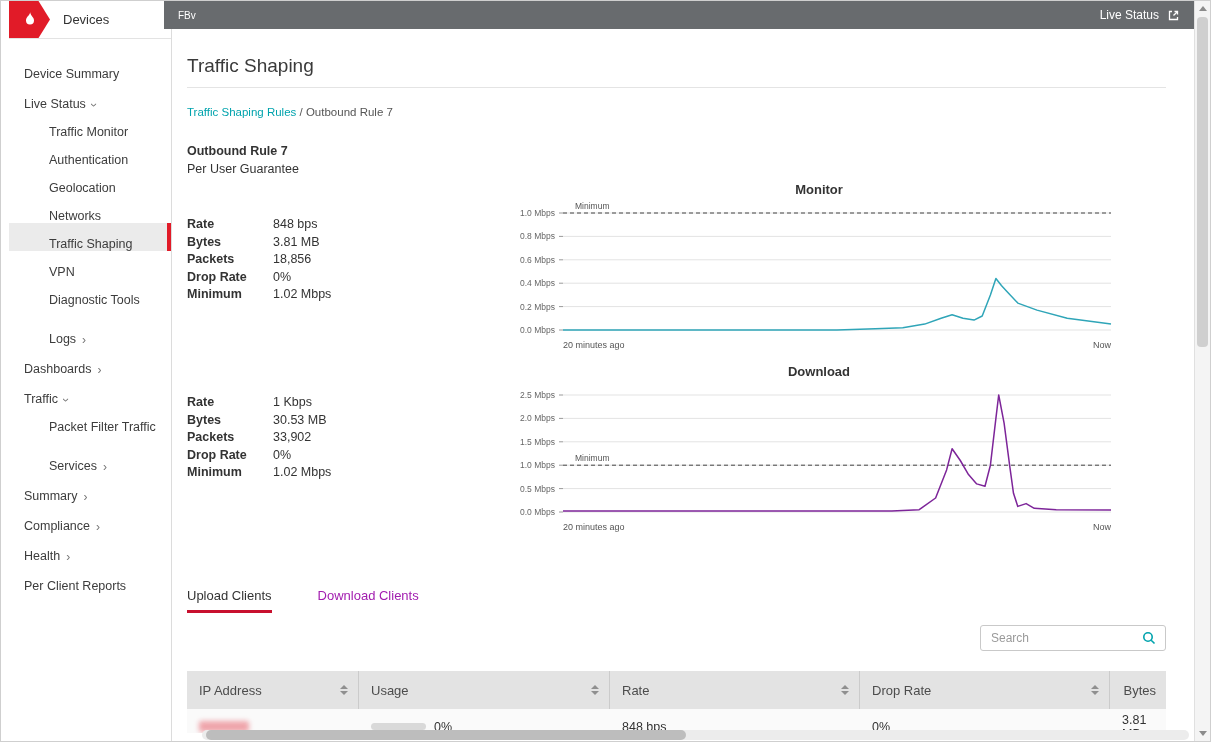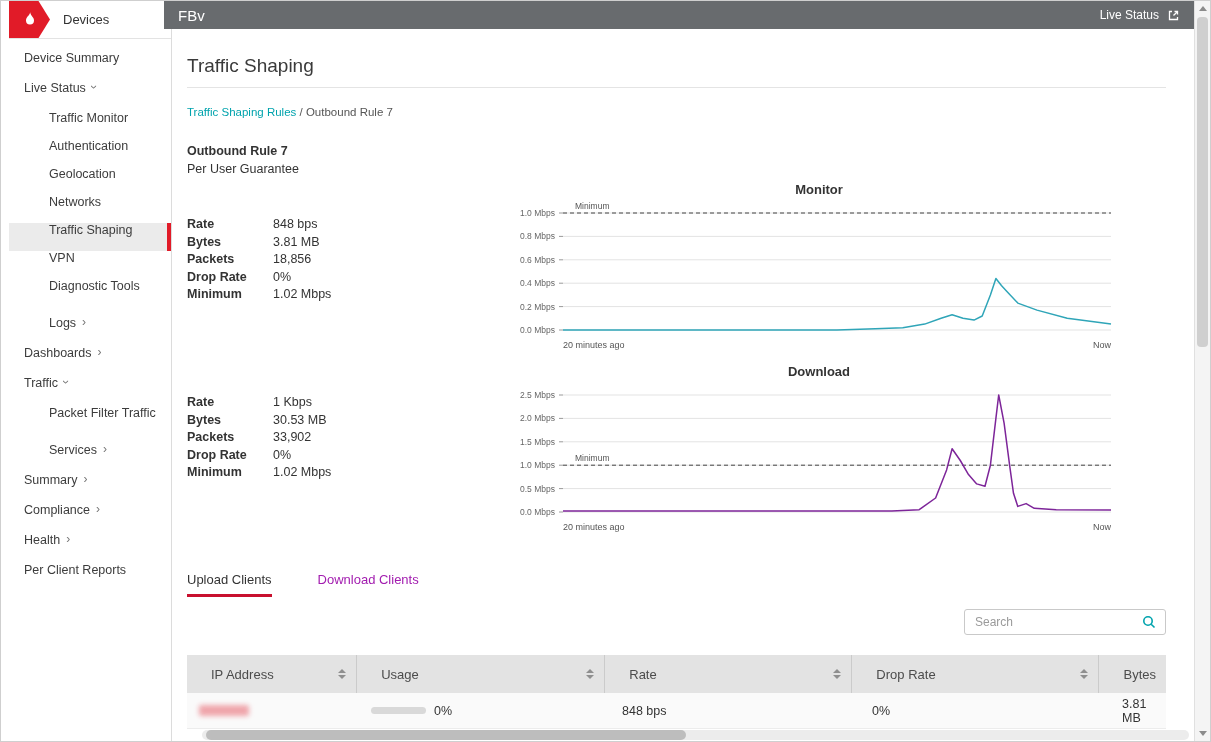--- a/index.html
+++ b/index.html
@@ -5,61 +5,61 @@
   html,body{margin:0;padding:0;background:#fff;}
   .app{width:1211px;height:742px;position:relative;background:#fff;overflow:hidden;
        font-family:"Liberation Sans",sans-serif;border:1px solid #cfcfcf;box-sizing:border-box;}
   
   .sidebar{position:absolute;left:8px;top:0;bottom:0;width:162px;background:#fff;border-right:1px solid #dcdcdc;}
   .sb-header{height:37px;border-bottom:1px solid #e3e3e3;display:flex;align-items:center;}
   .logo{width:41px;height:37px;background:#e11b28;display:flex;align-items:center;justify-content:center;
         clip-path:polygon(0 0,72% 0,100% 50%,72% 100%,0 100%);cursor:pointer;}
   .sb-title{font-size:13px;color:#333;margin-left:13px;}
   .sb-nav{padding-top:12px;}
-  .nav-item{font-size:12.5px;color:#3c3c3c;cursor:pointer;position:relative;display:flex;align-items:flex-start;}
+  .nav-item{font-size:12.5px;color:#3c3c3c;cursor:pointer;position:relative;display:flex;align-items:flex-end;}
   .nav-item.lvl0{padding-left:15px;height:30px;}
   .nav-item.lvl1{padding-left:40px;height:28px;}
   .nav-item.gap{margin-top:9px;padding-left:40px;}
   .nav-item.active{background:#ebebeb;box-shadow:inset -4px 0 0 #e11b28;}
   .chev{color:#777;font-size:12px;margin-left:6px;display:inline-block;line-height:1;}
   .chev.down{transform:rotate(90deg);}
   
   .main{position:absolute;left:163px;top:0;right:15px;bottom:0;}
   .topbar{height:28px;background:#686b6e;display:flex;align-items:center;justify-content:space-between;padding:0 14px;}
-  .tb-title{color:#fff;font-size:15px;}
+  .tb-title{color:#fff;font-size:10px;}
   .tb-live{color:#fff;font-size:12px;display:flex;align-items:center;gap:7px;cursor:pointer;}
   .content{position:relative;padding:0 29px 0 23px;height:704px;overflow:hidden;}
   h1{margin:26px 0 10px;font-size:19px;font-weight:400;color:#3a3a3a;}
   .title-rule{border-top:1px solid #e4e4e4;height:0;}
   .breadcrumb{margin-top:18px;font-size:11.5px;color:#555;}
   .breadcrumb a{color:#00a3ad;text-decoration:none;cursor:pointer;}
   .rule-head{margin-top:26px;font-size:12.5px;color:#333;}
   .rule-name{font-weight:bold;}
   .rule-type{margin-top:4px;}
   .row{display:flex;margin-top:6px;}
   .row2{margin-top:2px;}
   .stats{width:330px;padding-top:34px;}
   .row2 .stats{padding-top:30px;}
   .stat-row{display:flex;font-size:12.5px;color:#333;line-height:17.5px;}
   .stat-label{font-weight:bold;width:86px;}
   .chart-block{width:604px;}
   .chart-title{font-weight:bold;font-size:13px;color:#333;text-align:center;height:16px;line-height:16px;}
   
-  .tabs{display:flex;gap:46px;margin-top:28px;font-size:13px;}
+  .tabs{display:flex;gap:46px;margin-top:44px;font-size:13px;}
   .tab{color:#a21caf;padding-bottom:7px;cursor:pointer;}
   .tab.active{color:#333;border-bottom:3px solid #c8102e;}
   .search-row{display:flex;justify-content:flex-end;margin-top:12px;}
-  .search-box{width:202px;height:26px;border:1px solid #c9c9c9;border-radius:3px;display:flex;align-items:center;
+  .search-box{width:186px;height:26px;border:1px solid #c9c9c9;border-radius:3px;display:flex;align-items:center;
               padding:0 8px;box-sizing:border-box;background:#fff;}
   .search-box input{border:0;outline:0;flex:1;font-size:12px;color:#333;font-family:"Liberation Sans",sans-serif;min-width:0;}
   .search-box input::placeholder{color:#9a9a9a;}
   
   .table{margin-top:20px;}
   .thead{display:flex;background:#e3e3e3;height:38px;font-size:13px;color:#4c4c4c;}
-  .th{display:flex;align-items:center;justify-content:space-between;padding:0 10px 0 24px;
+  .th{display:flex;align-items:center;justify-content:space-between;padding:0 10px 0 12px;
       border-right:1px solid #cbcbcb;box-sizing:border-box;cursor:pointer;}
   .th.c4{border-right:0;justify-content:flex-end;}
   .c0{width:172px;}.c1{width:251px;}.c2{width:250px;}.c3{width:250px;}.c4{flex:1;}
   .sort{display:flex;flex-direction:column;align-items:center;gap:2px;}
   .sort i{display:block;width:0;height:0;border-left:4px solid transparent;border-right:4px solid transparent;}
   .sort .su{border-bottom:4px solid #8f8f8f;}
   .sort .sd{border-top:4px solid #8f8f8f;}
   .trow{display:flex;align-items:center;height:35px;background:#fafafa;font-size:12.5px;color:#333;border-bottom:1px solid #ececec;}
   .td{padding:0 12px;box-sizing:border-box;display:flex;align-items:center;}
   .td.c4{justify-content:flex-end;}

